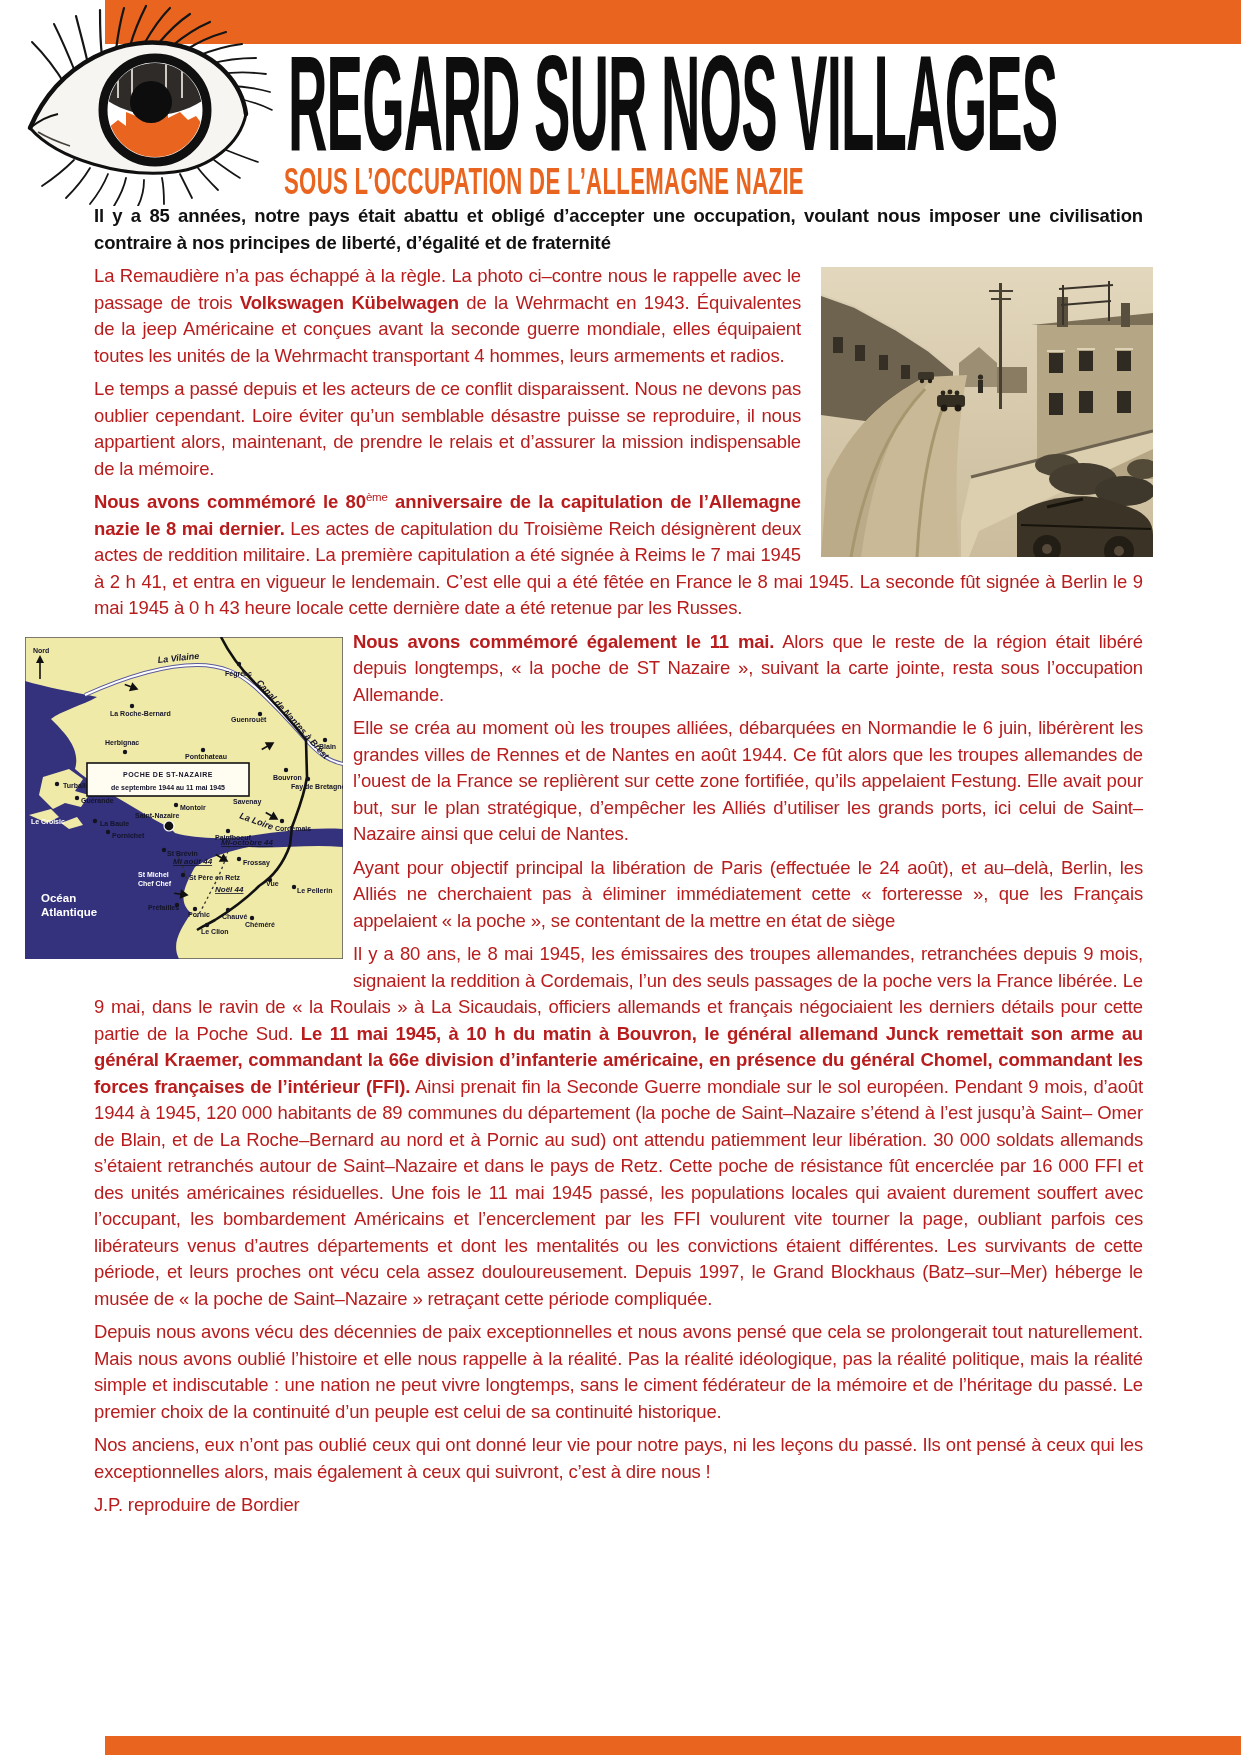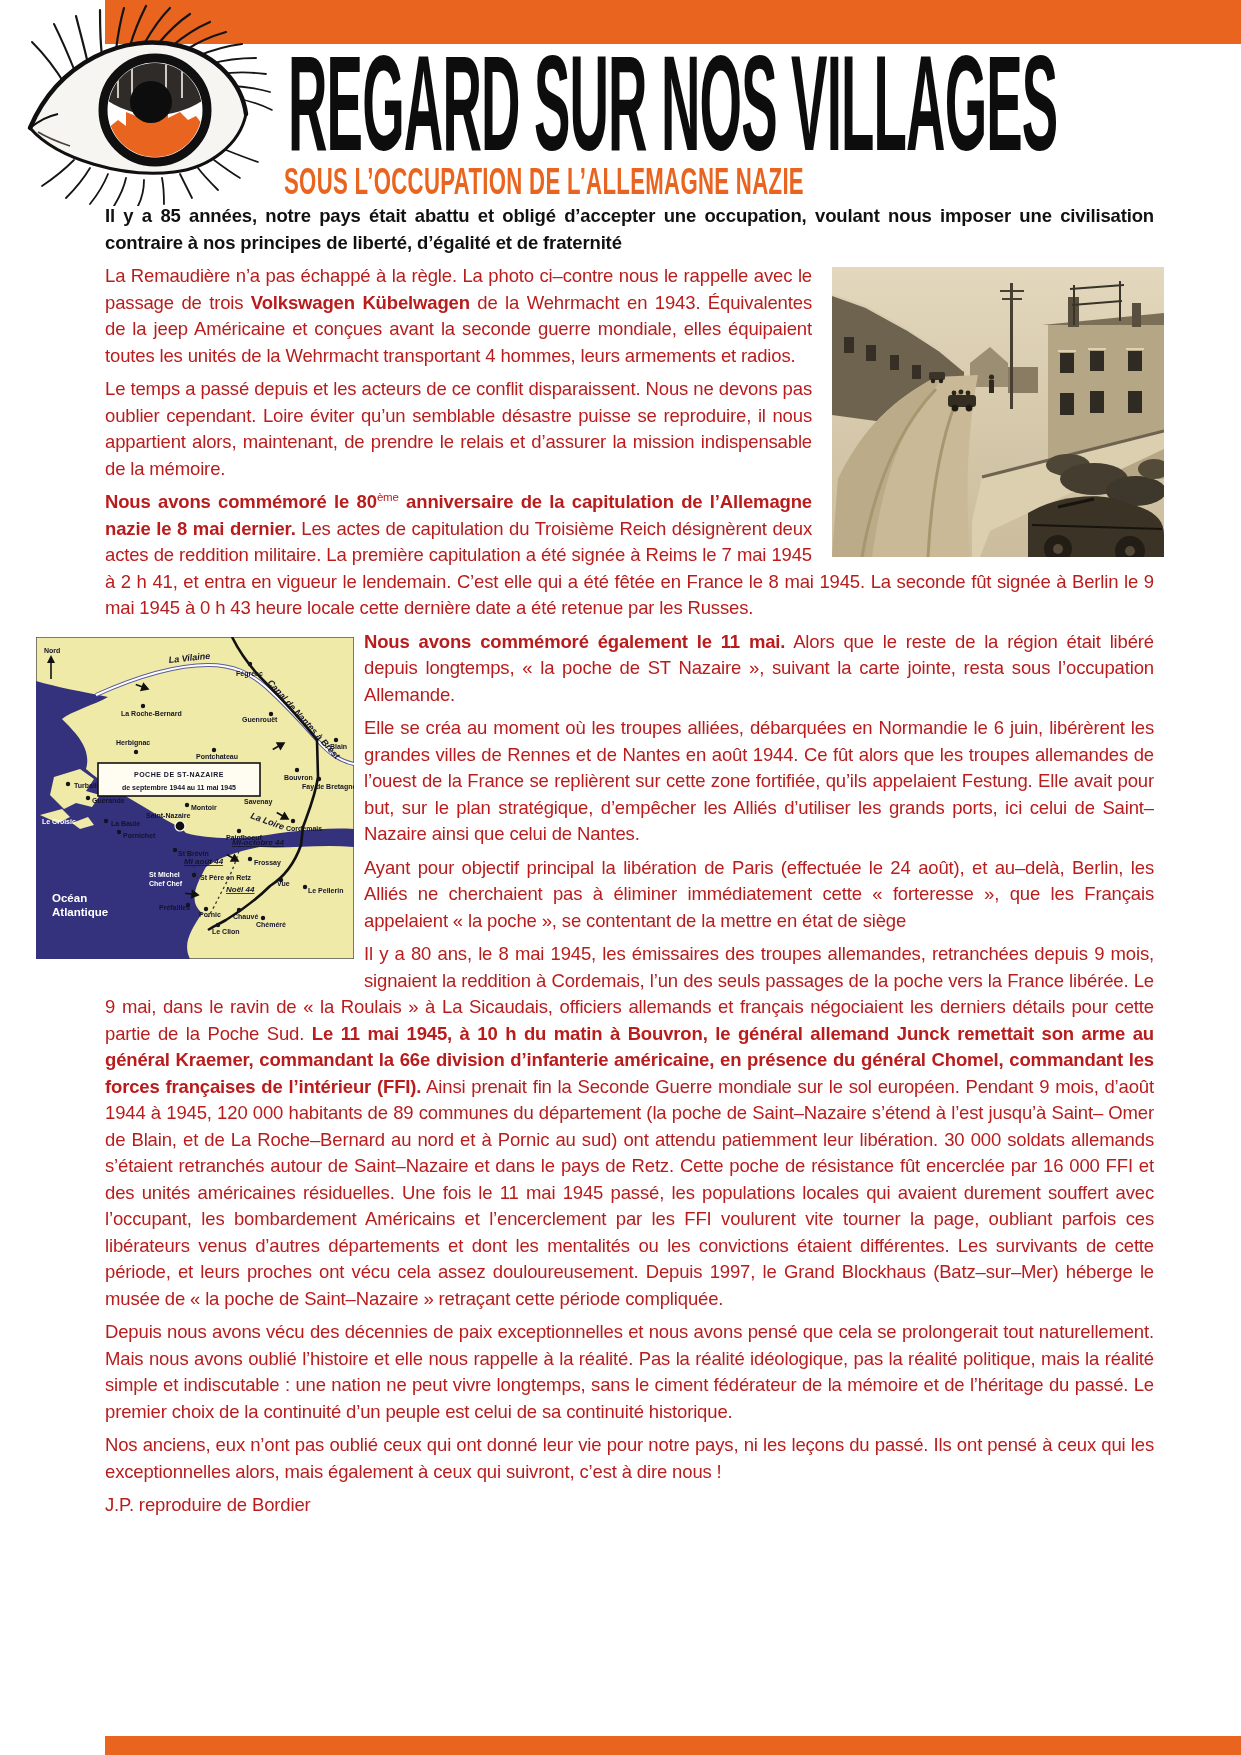--- a/index.html
+++ b/index.html
@@ -7,21 +7,21 @@
         font-family:"Liberation Sans",sans-serif;color:#1c1c1c;}
   .topbar{position:absolute;left:105px;right:0;top:0;height:44px;background:#e8641f;}
   .bottombar{position:absolute;left:105px;right:0;top:1736px;height:19px;background:#e8641f;}
   header{position:absolute;left:0;top:0;width:1241px;height:205px;}
   .logo-eye{position:absolute;left:14px;top:2px;width:262px;height:204px;}
   .main-title{position:absolute;left:288px;top:46px;font-weight:bold;font-size:130px;line-height:110px;
         letter-spacing:-2px;color:#0d0d0d;white-space:nowrap;transform:scaleX(0.42) scaleY(1.04);
         transform-origin:left top;}
   .sub-title{position:absolute;left:284px;top:163px;font-weight:bold;font-size:37px;line-height:38px;
         color:#e8641f;white-space:nowrap;letter-spacing:0.5px;transform:scaleX(0.60);transform-origin:left top;}
-  .content{position:absolute;left:105px;top:203px;width:1049px;}
+  .content{position:absolute;left:94px;top:203px;width:1049px;}
   .content p{margin:0 0 7px 0;text-align:justify;font-size:18.5px;line-height:26.5px;
         letter-spacing:-0.15px;color:#b91c1c;}
   .content p.lead{font-weight:bold;color:#111;}
   sup.ord{font-size:62%;vertical-align:super;line-height:0;}
   figure{margin:0;padding:0;}
   .photo-fig{float:right;width:332px;height:290px;margin:4px -10px 10px 20px;}
   .map-fig{float:left;width:318px;height:322px;margin:8px 10px 30px -69px;}
   .photo-fig svg,.map-fig svg{display:block;width:100%;height:100%;}
   .signature{text-align:right;font-size:19px;margin-top:4px;color:#222;}
   

